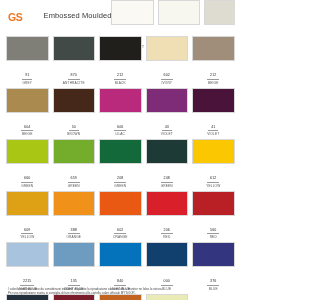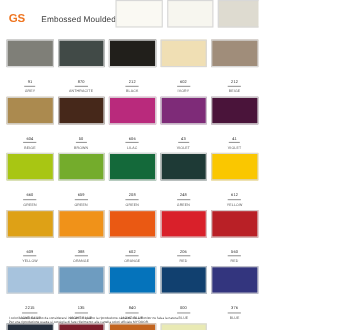--- a/index.html
+++ b/index.html
@@ -23,36 +23,37 @@
   }
 
   
   .header-row {
     display: flex;
     align-items: flex-start;
     height: 36px;
   }
   .brand {
     display: flex;
-    align-items: center;
+    align-items: flex-start;
     padding-top: 12px;
     padding-left: 2px;
     white-space: nowrap;
+    gap: 18px;
   }
   .brand-mark {
     font-size: 10.5px;
     font-weight: bold;
     color: #ef7622;
     letter-spacing: -0.3px;
     line-height: 1;
   }
   .brand-title {
     font-size: 7.5px;
     color: #3a3a3a;
-    margin-left: 15px;
+    margin-left: 3px;
     line-height: 1;
     letter-spacing: 0.1px;
   }
   .header-swatches {
     display: flex;
     gap: 4px;
     margin-left: auto;
   }
 
   

